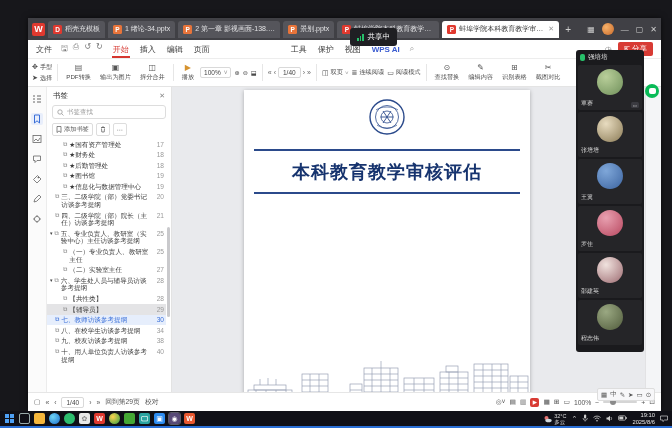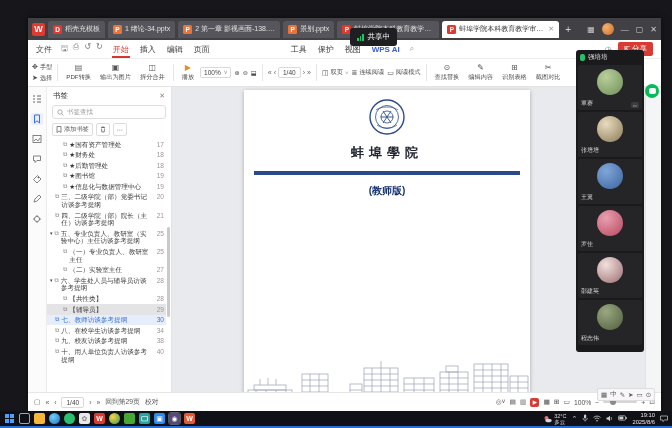--- a/index.html
+++ b/index.html
@@ -438,25 +438,24 @@
       <div class="page">
         <div style="height:8px;"></div>
         <svg width="38" height="38" viewBox="0 0 38 38" style="display:inline-block;">
           <circle cx="19" cy="19" r="17" stroke="#2b4a8b" stroke-width="1.4" fill="#fff"></circle>
           <circle cx="19" cy="19" r="11.5" stroke="#2b4a8b" stroke-width="0.8" fill="none"></circle>
           <path d="M13 19a6 6 0 0 1 12 0a6 6 0 0 1-12 0" stroke="#2b4a8b" stroke-width="0.8" fill="none"></path>
           <path d="M15 13l8 12M23 13l-8 12M12.5 19h13" stroke="#2b4a8b" stroke-width="0.9" fill="none"></path>
           <path d="M8 12c3-2 6-3 11-3s8 1 11 3" stroke="#2b4a8b" stroke-width="0.7" fill="none"></path>
           <path d="M9 27c3 2 6 3 10 3s7-1 10-3" stroke="#2b4a8b" stroke-width="0.7" fill="none"></path>
         </svg>
-        <div class="uniname">蚌埠學院</div>
         <div style="height:9px;"></div>
         <div class="hline"></div>
+        <div class="doctitle">本科教育教学审核评估</div>
         <div class="hline"></div>
-        <div class="docedition">(教师版)</div>
         <svg class="bldg" viewBox="0 0 286 64">
           <g stroke="#98a0b4" fill="none" stroke-width="0.7">
             <path d="M0 60H286"></path>
             <rect x="4" y="34" width="44" height="26"></rect>
             <path d="M4 40h44M4 46h44M4 52h44M12 34v26M22 34v26M32 34v26M42 34v26"></path>
             <rect x="10" y="29" width="32" height="5"></rect>
             <path d="M16 29v-6M24 29v-7M32 29v-6"></path>
             <rect x="58" y="18" width="26" height="42"></rect>
             <path d="M58 24h26M58 30h26M58 36h26M58 42h26M58 48h26M58 54h26M66 18v42M75 18v42"></path>
             <rect x="86" y="40" width="18" height="20"></rect>

